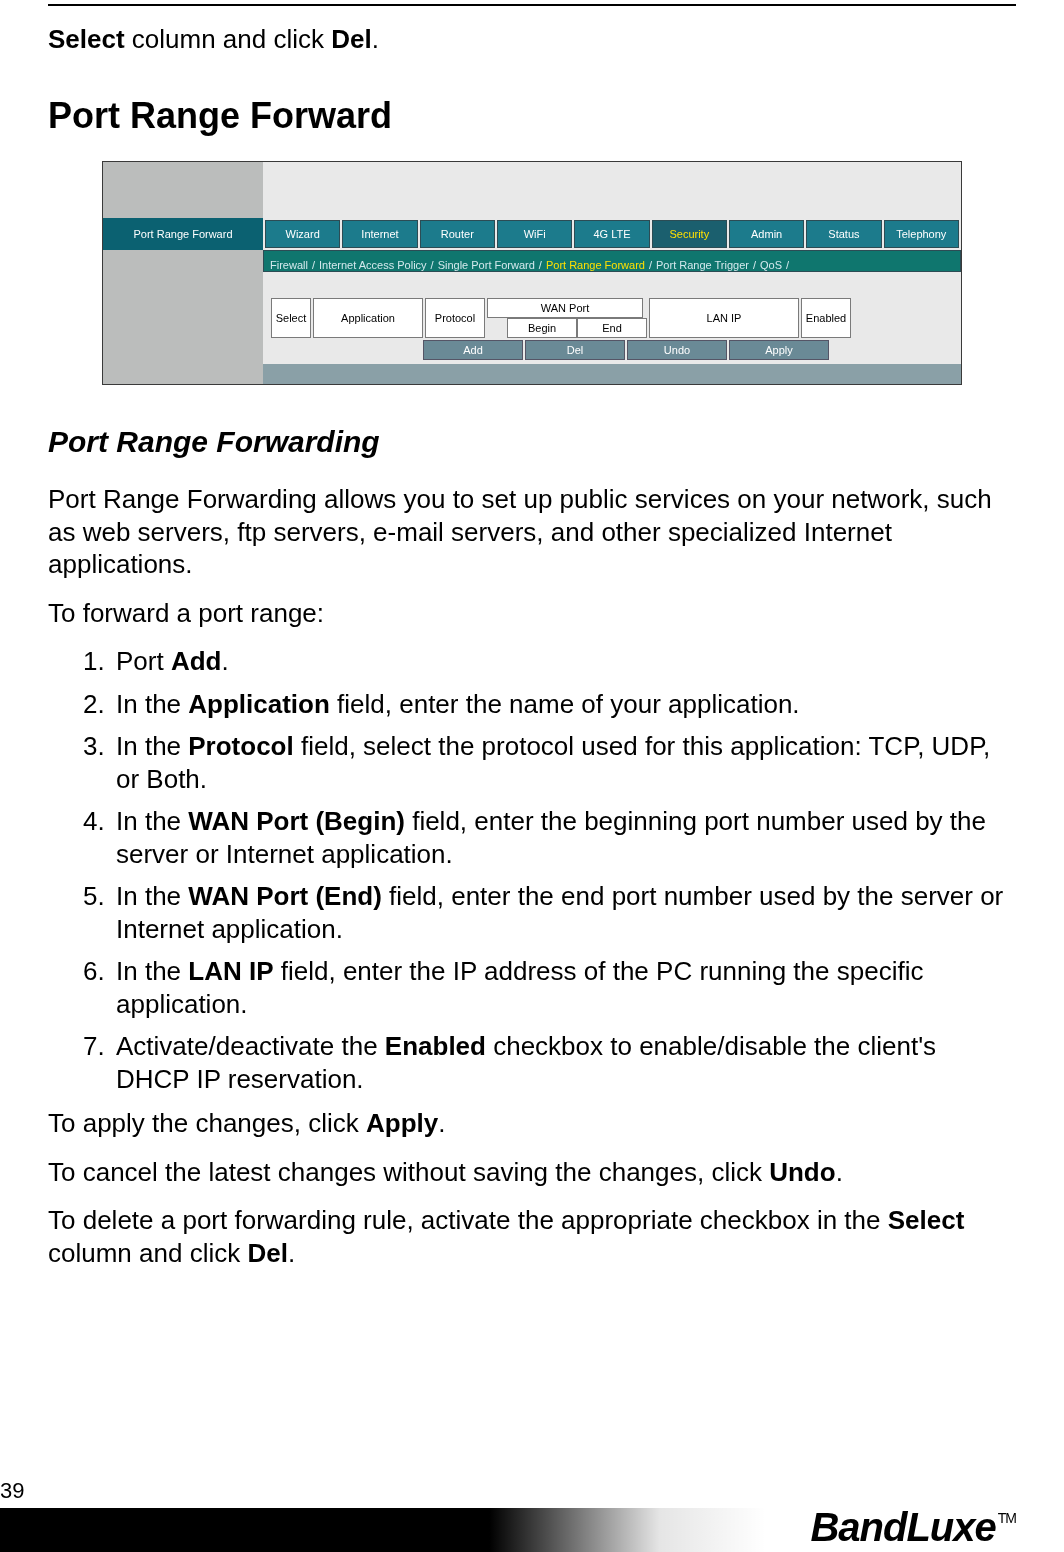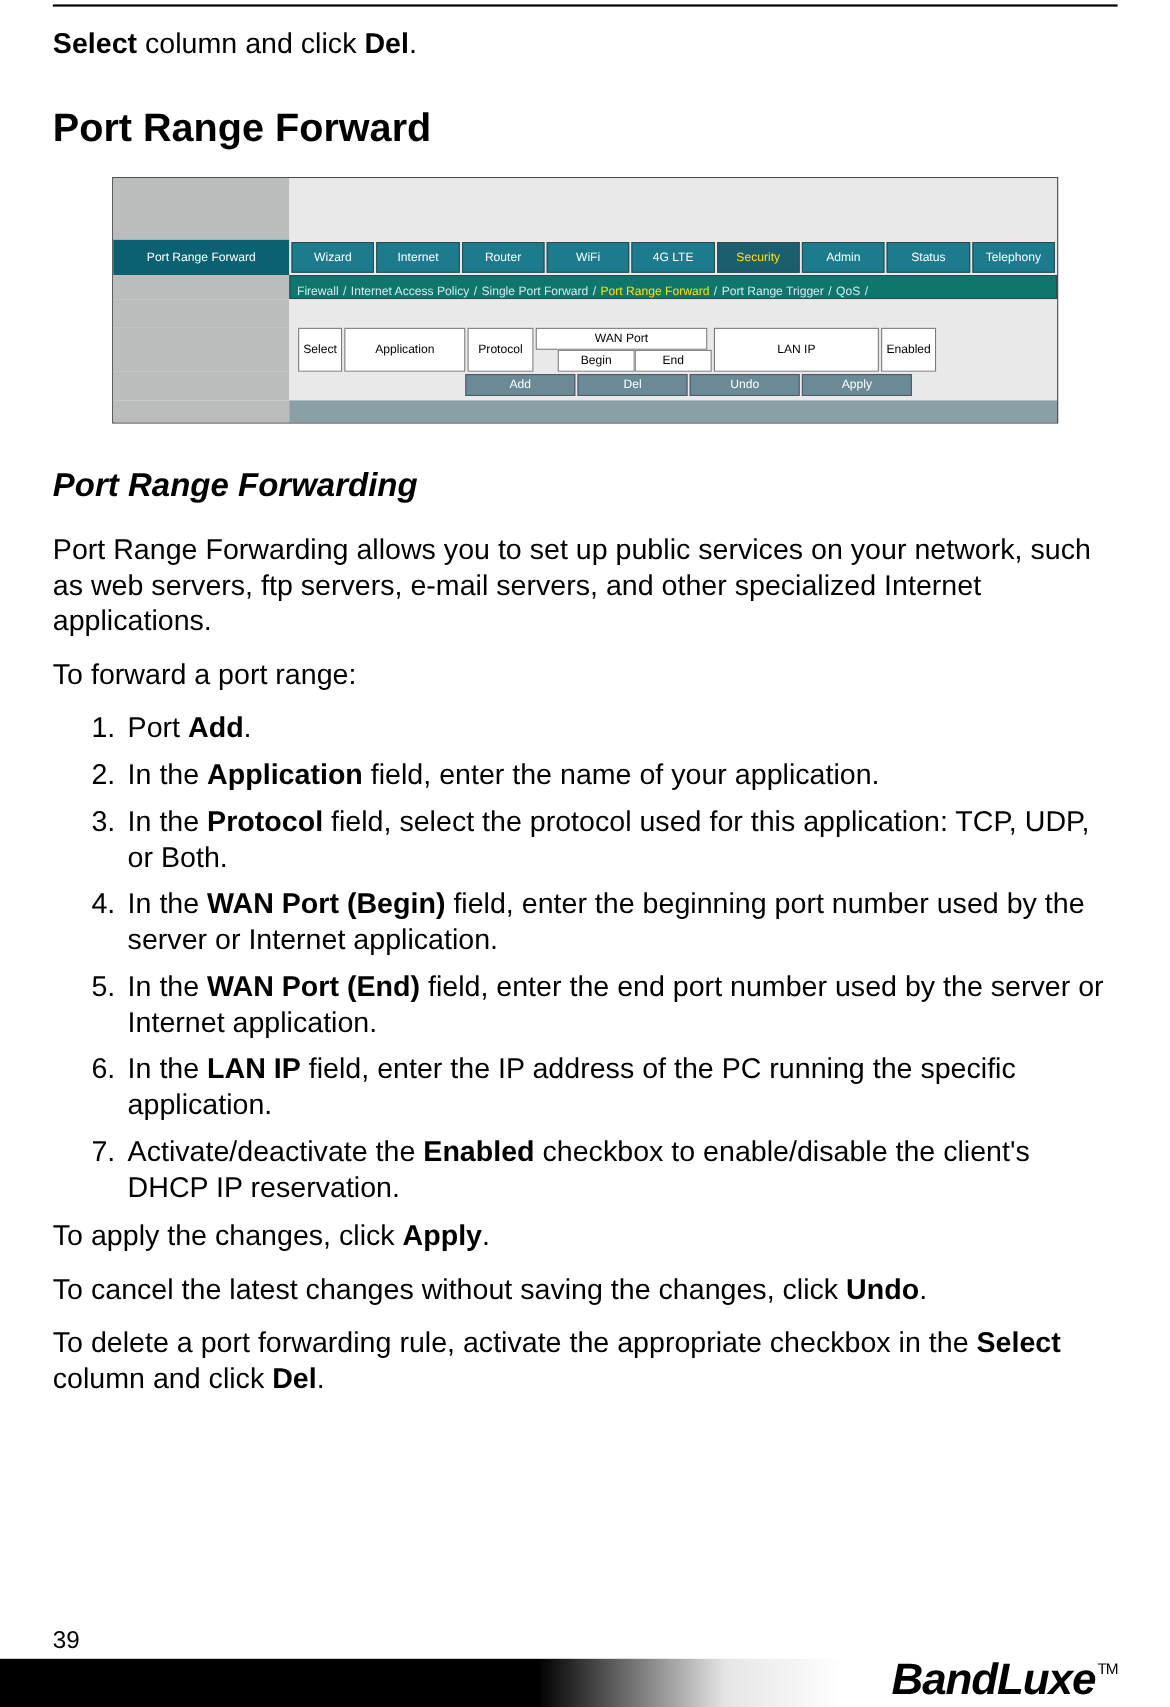--- a/index.html
+++ b/index.html
@@ -199,21 +199,20 @@
     padding-left: 4px;
   }
   .footer {
     position: absolute;
     left: 0;
     bottom: 0;
     width: 1064px;
   }
   .page-num {
     font-size: 22px;
-    padding-left: 48px;
     margin-bottom: 4px;
   }
   .footer-bar {
     height: 44px;
     background: linear-gradient(90deg, #000 0%, #000 46%, rgba(0,0,0,0.1) 62%, rgba(0,0,0,0) 72%);
     position: relative;
     padding-left: 47px;
   }
   .brand {
     position: absolute;

